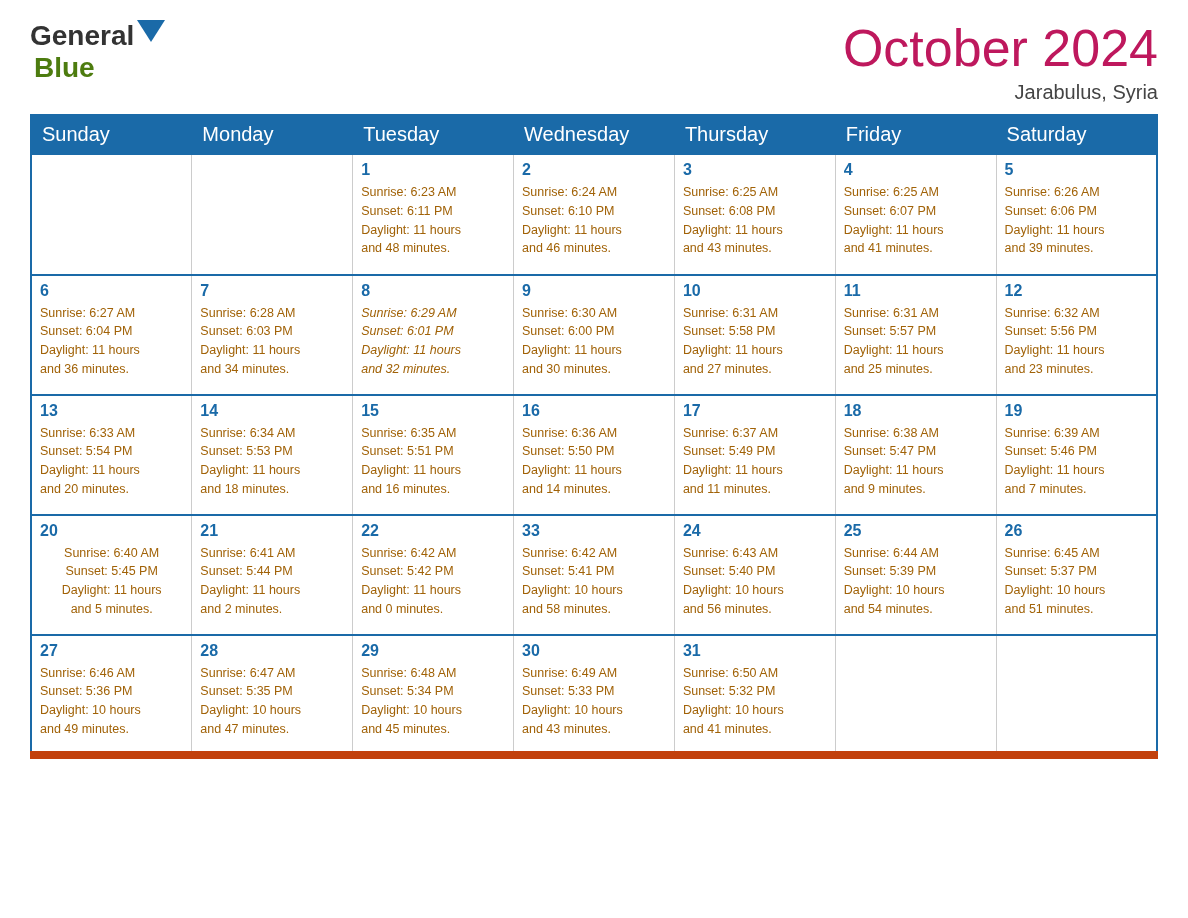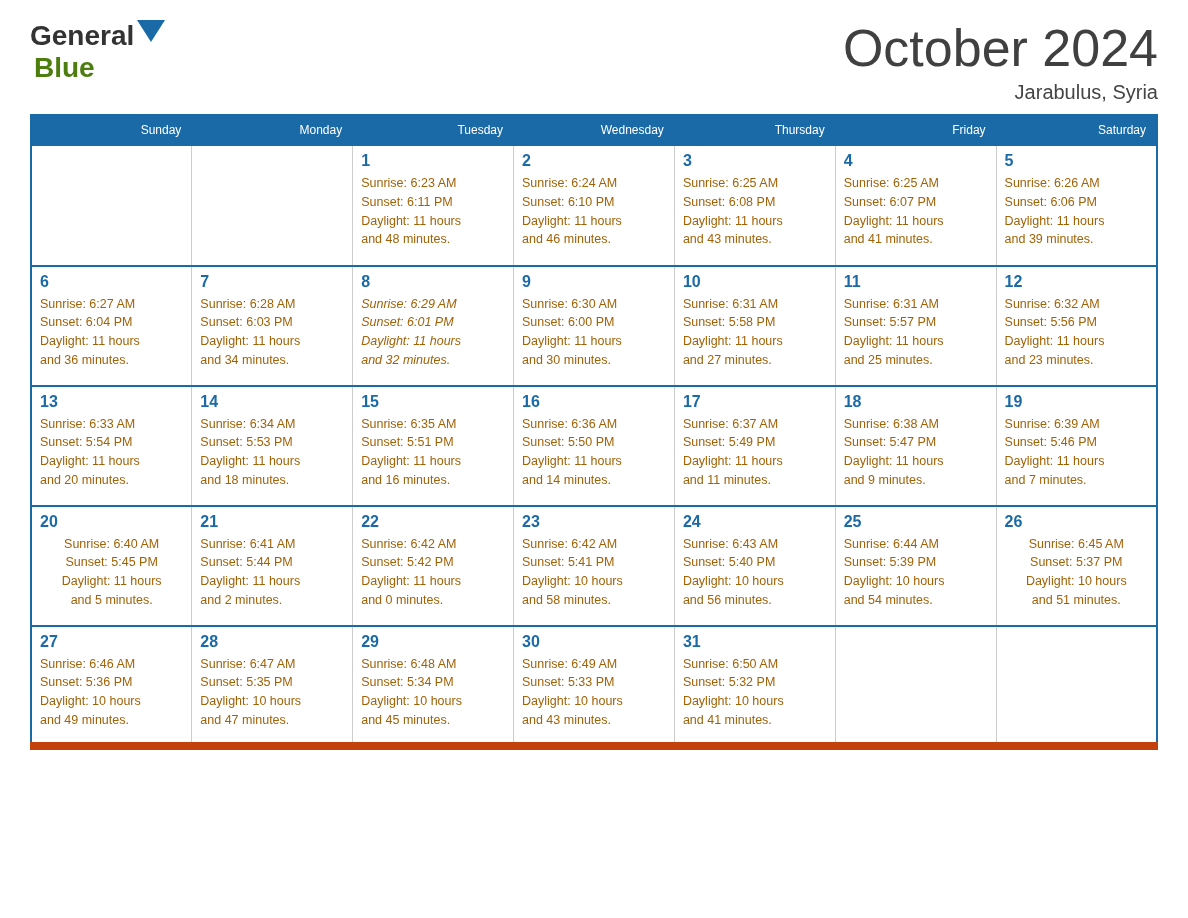--- a/index.html
+++ b/index.html
@@ -43,40 +43,40 @@
       color: #4d7c0f;
       font-size: 28px;
       font-weight: bold;
     }
     .title-section {
       text-align: right;
     }
     .month-title {
       font-size: 52px;
       font-weight: normal;
-      color: #404040;
+      color: #be185d;
       line-height: 1.1;
     }
     .location {
       font-size: 20px;
       color: #444;
       margin-top: 4px;
     }
     table {
       width: 100%;
       border-collapse: collapse;
       margin-top: 10px;
     }
     thead tr th {
       background-color: #1a6aa8;
       color: #fff;
       padding: 8px 10px;
-      font-size: 12px;
+      font-size: 20px;
       font-weight: normal;
-      text-align: right;
+      text-align: left;
       border: 1px solid #1a6aa8;
     }
     tbody tr td {
       vertical-align: top;
       padding: 6px 8px;
       border: 1px solid #ccc;
       font-size: 13px;
       color: #333;
       width: 14.28%;
       min-height: 110px;
@@ -305,21 +305,21 @@
 and 2 minutes.</div>
         </td>
         <td>
           <span class="day-number">22</span>
           <div class="day-info" style="white-space: pre-line;">Sunrise: 6:42 AM
 Sunset: 5:42 PM
 Daylight: 11 hours
 and 0 minutes.</div>
         </td>
         <td>
-          <span class="day-number">23</span>
+          <span class="day-number">33</span>
           <div class="day-info" style="white-space: pre-line;">Sunrise: 6:42 AM
 Sunset: 5:41 PM
 Daylight: 10 hours
 and 58 minutes.</div>
         </td>
         <td>
           <span class="day-number">24</span>
           <div class="day-info" style="white-space: pre-line;">Sunrise: 6:43 AM
 Sunset: 5:40 PM
 Daylight: 10 hours
@@ -327,21 +327,21 @@
         </td>
         <td>
           <span class="day-number">25</span>
           <div class="day-info" style="white-space: pre-line;">Sunrise: 6:44 AM
 Sunset: 5:39 PM
 Daylight: 10 hours
 and 54 minutes.</div>
         </td>
         <td>
           <span class="day-number">26</span>
-          <div class="day-info" style="white-space: pre-line; text-align: center;">Sunrise: 6:45 AM
+          <div class="day-info" style="white-space: pre-line;">Sunrise: 6:45 AM
 Sunset: 5:37 PM
 Daylight: 10 hours
 and 51 minutes.</div>
         </td>
       </tr>
       <tr class="row-divider">
         <td>
           <span class="day-number">27</span>
           <div class="day-info" style="white-space: pre-line;">Sunrise: 6:46 AM
 Sunset: 5:36 PM

